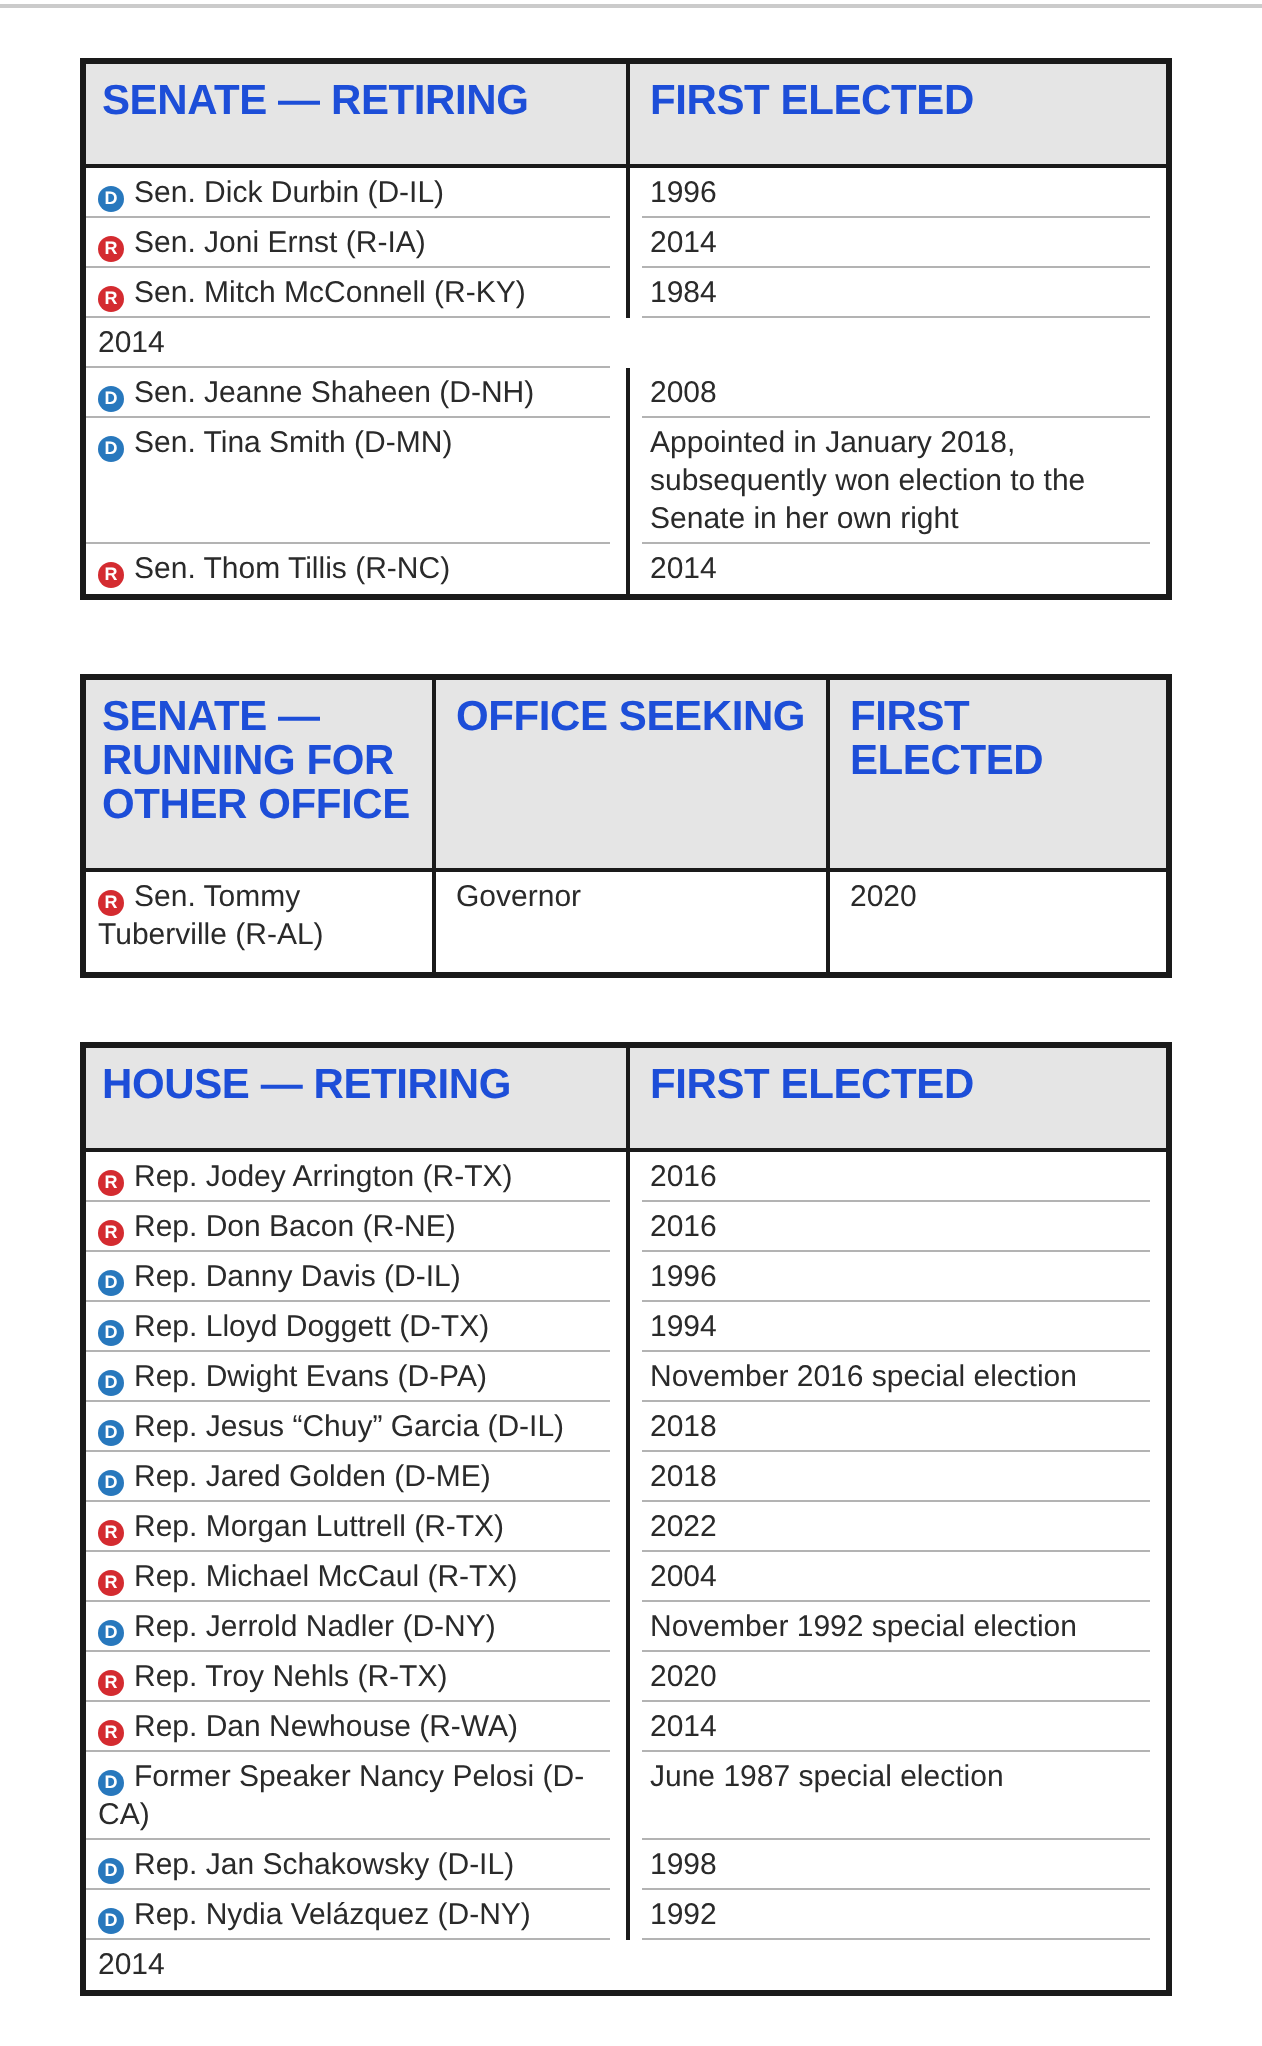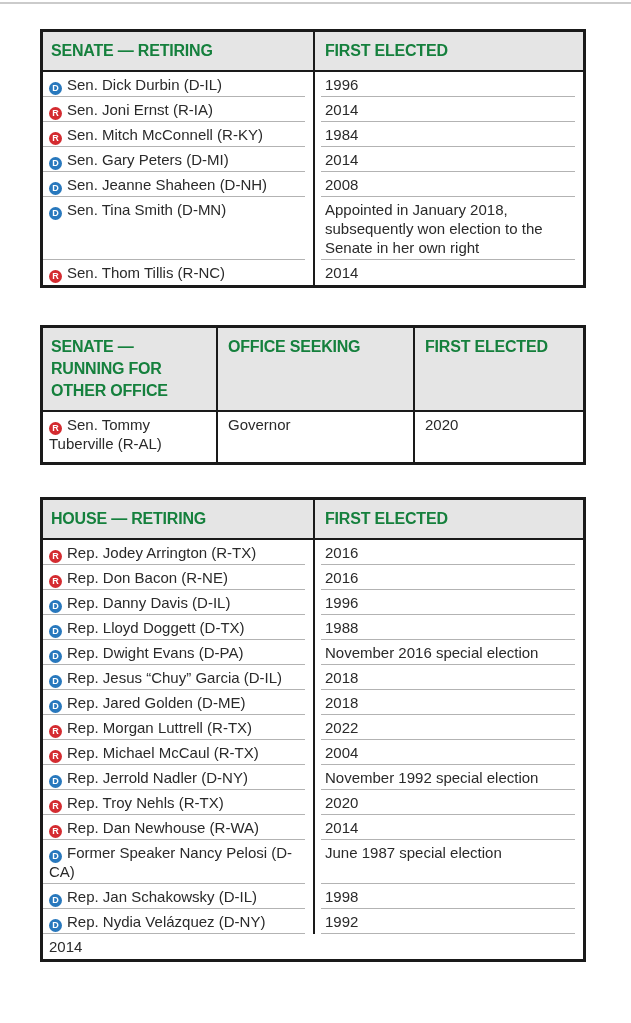--- a/index.html
+++ b/index.html
@@ -37,25 +37,25 @@
   .thead, .tr { display: grid; }
   .cols-2 .thead, .cols-2 .tr { grid-template-columns: 270px 1fr; }
   .cols-3 .thead, .cols-3 .tr { grid-template-columns: 173px 197px 1fr; }
 
   .thead {
     background: var(--header-bg);
     border-bottom: 2px solid var(--border);
   }
   .th {
     font-weight: 700;
-    font-size: 16px;
+    font-size: 21px;
     line-height: 22px;
     letter-spacing: -0.2px;
-    color: #15803d;
-    padding: 8px 8px 8px 8px;
+    color: #1d4ed8;
+    padding: 8px 8px 20px 8px;
   }
   .th:nth-child(n+2) { border-left: 2px solid var(--border); padding-left: 10px; }
 
   .td {
     position: relative;
     font-size: 15px;
     line-height: 19px;
     min-height: 25px;
     padding: 3px 12px 3px 6px;
   }
@@ -105,21 +105,20 @@
         </div>
         <div class="tr">
           <div class="td name-cell"><span class="party-icon rep">R</span>Sen. Joni Ernst (R-IA)</div>
           <div class="td elected-cell">2014</div>
         </div>
         <div class="tr">
           <div class="td name-cell"><span class="party-icon rep">R</span>Sen. Mitch McConnell (R-KY)</div>
           <div class="td elected-cell">1984</div>
         </div>
         <div class="tr">
-          <div class="td name-cell"><span class="party-icon dem">D</span>Sen. Gary Peters (D-MI)</div>
           <div class="td elected-cell">2014</div>
         </div>
         <div class="tr">
           <div class="td name-cell"><span class="party-icon dem">D</span>Sen. Jeanne Shaheen (D-NH)</div>
           <div class="td elected-cell">2008</div>
         </div>
         <div class="tr">
           <div class="td name-cell"><span class="party-icon dem">D</span>Sen. Tina Smith (D-MN)</div>
           <div class="td elected-cell">Appointed in January 2018, subsequently won election to the Senate in her own right</div>
         </div>
@@ -158,21 +157,21 @@
         <div class="tr">
           <div class="td name-cell"><span class="party-icon rep">R</span>Rep. Don Bacon (R-NE)</div>
           <div class="td elected-cell">2016</div>
         </div>
         <div class="tr">
           <div class="td name-cell"><span class="party-icon dem">D</span>Rep. Danny Davis (D-IL)</div>
           <div class="td elected-cell">1996</div>
         </div>
         <div class="tr">
           <div class="td name-cell"><span class="party-icon dem">D</span>Rep. Lloyd Doggett (D-TX)</div>
-          <div class="td elected-cell">1988</div>
+          <div class="td elected-cell">1994</div>
         </div>
         <div class="tr">
           <div class="td name-cell"><span class="party-icon dem">D</span>Rep. Dwight Evans (D-PA)</div>
           <div class="td elected-cell">November 2016 special election</div>
         </div>
         <div class="tr">
           <div class="td name-cell"><span class="party-icon dem">D</span>Rep. Jesus “Chuy” Garcia (D-IL)</div>
           <div class="td elected-cell">2018</div>
         </div>
         <div class="tr">

